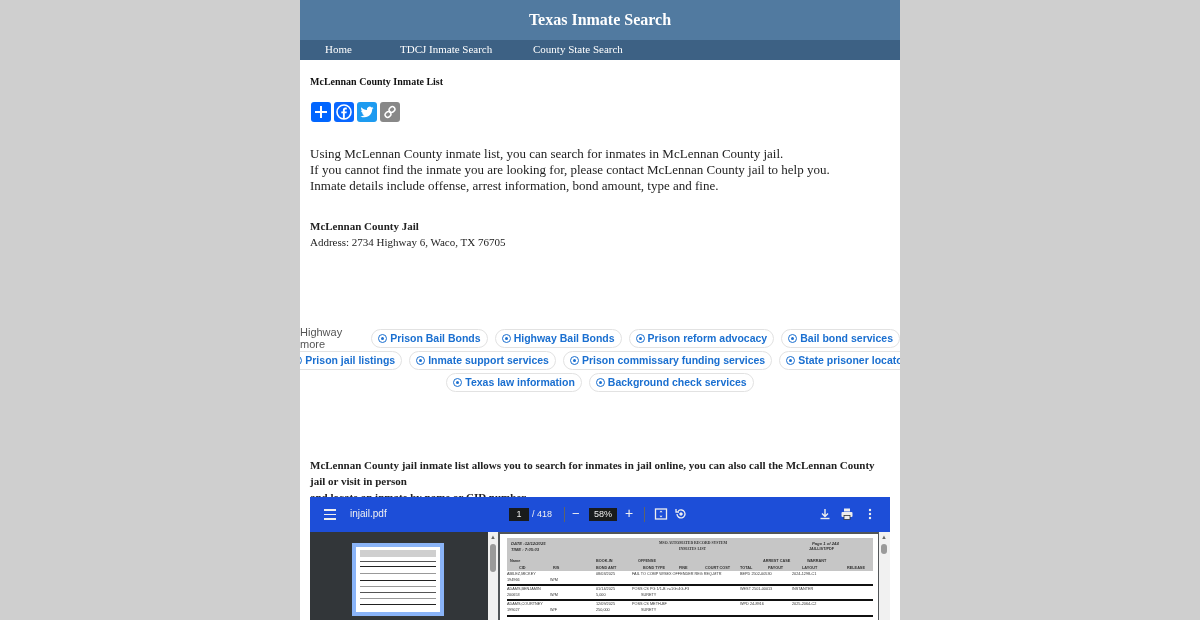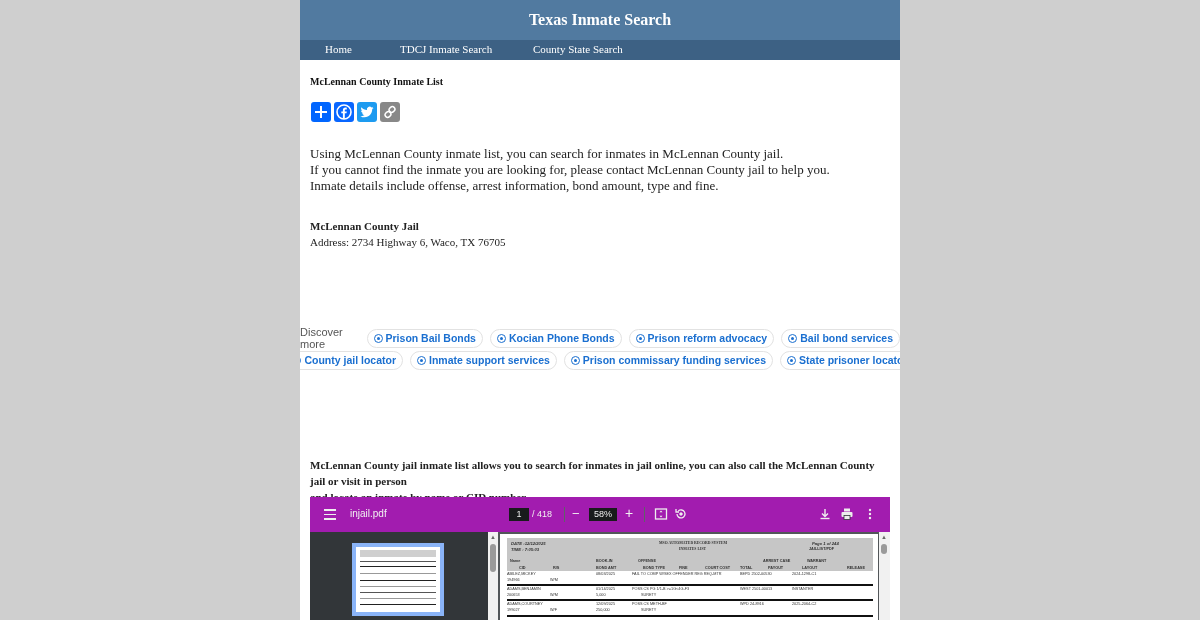--- a/index.html
+++ b/index.html
@@ -68,21 +68,21 @@
   }
   .body2 {
     position: absolute; top: 457px; left: 10px; width: 580px; font-size: 11px; line-height: 16px; font-weight: bold;
   }
   .body2 p { margin: 0; }
   .pdf {
     position: absolute; top: 497px; left: 10px; width: 580px; height: 123px;
     background: #525659; overflow: hidden;
   }
   .pdf-toolbar {
-    height: 35px; background: #a21caf; display: flex; align-items: center; position: relative;
+    height: 35px; background: #1d4ed8; display: flex; align-items: center; position: relative;
     font-family: "Liberation Sans", "DejaVu Sans", sans-serif; color: #f1f1f1; font-size: 10px;
   }
   .pdf-toolbar .menu { position: absolute; left: 14px; top: 12px; width: 12px; }
   .pdf-toolbar .menu span { display: block; height: 1.5px; background: #eee; margin-bottom: 3px; }
   .pdf-toolbar .fname { position: absolute; left: 40px; top: 11px; font-size: 10px; }
   .pdf-toolbar .pagebox {
     position: absolute; left: 199px; top: 11px; width: 20px; height: 13px;
     background: #191b1c; color: #eee; text-align: center; font-size: 9px; line-height: 13px;
   }
   .pdf-toolbar .total { position: absolute; left: 222px; top: 12px; font-size: 9px; }
@@ -174,54 +174,64 @@
     <p>Inmate details include offense, arrest information, bond amount, type and fine.</p>
   </div>
 
   <div class="jail">
     <p class="name">McLennan County Jail</p>
     <p>Address: 2734 Highway 6, Waco, TX 76705</p>
   </div>
 
   <div class="discover">
     <div class="drow">
-      <span class="dlabel">Discover more</span>
+      <span class="dlabel">Highway more</span>
       <span class="chip">
           <i class="ic"></i>
           <span>Prison Bail Bonds</span>
         </span>
       <span class="chip">
           <i class="ic"></i>
-          <span>Kocian Phone Bonds</span>
+          <span>Highway Bail Bonds</span>
         </span>
       <span class="chip">
           <i class="ic"></i>
           <span>Prison reform advocacy</span>
         </span>
       <span class="chip">
           <i class="ic"></i>
           <span>Bail bond services</span>
         </span>
     </div>
     <div class="drow">
       <span class="chip">
           <i class="ic"></i>
-          <span>County jail locator</span>
+          <span>Prison jail listings</span>
         </span>
       <span class="chip">
           <i class="ic"></i>
           <span>Inmate support services</span>
         </span>
       <span class="chip">
           <i class="ic"></i>
           <span>Prison commissary funding services</span>
         </span>
       <span class="chip">
           <i class="ic"></i>
           <span>State prisoner locator</span>
+        </span>
+    </div>
+    <div class="drow">
+      <span class="chip">
+          <i class="ic"></i>
+          <span>Texas law information</span>
+        </span>
+      <span class="chip">
+          <i class="ic"></i>
+          <span>Background check services</span>
         </span>
     </div>
   </div>
 
   <div class="body2">
     <p>McLennan County jail inmate list allows you to search for inmates in jail online, you can also call the McLennan County jail or visit in person</p>
     <p>and locate an inmate by name or CID number.</p>
   </div>
 
   <div class="pdf">

